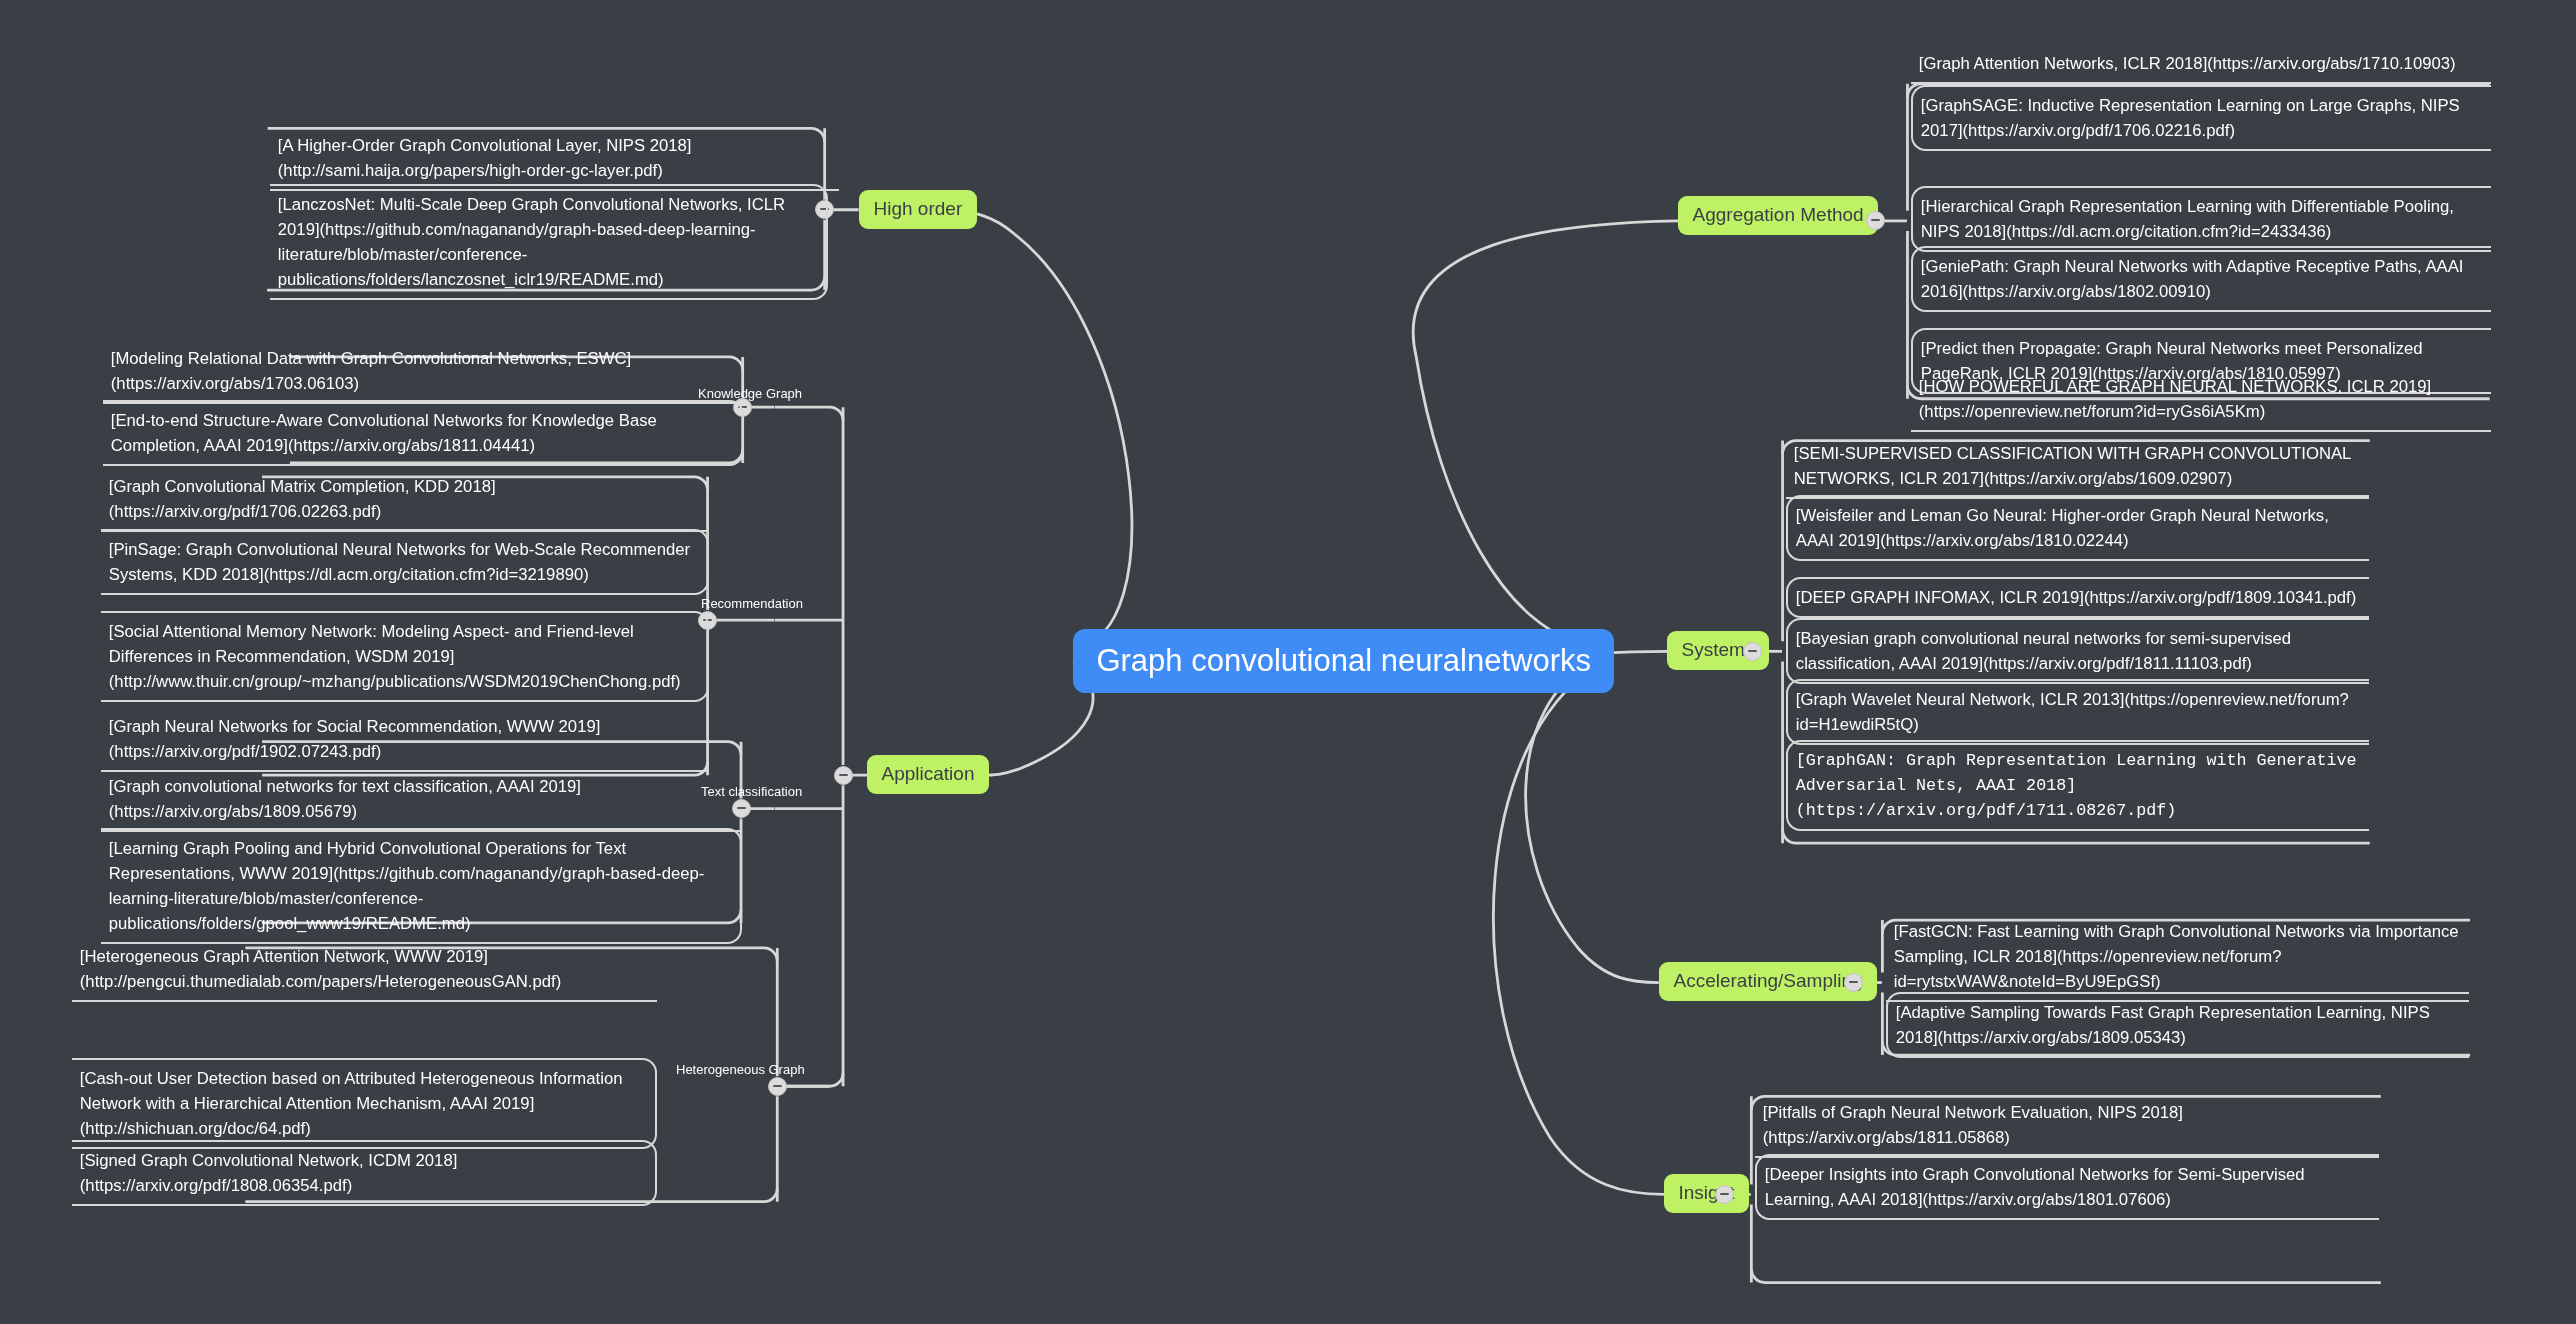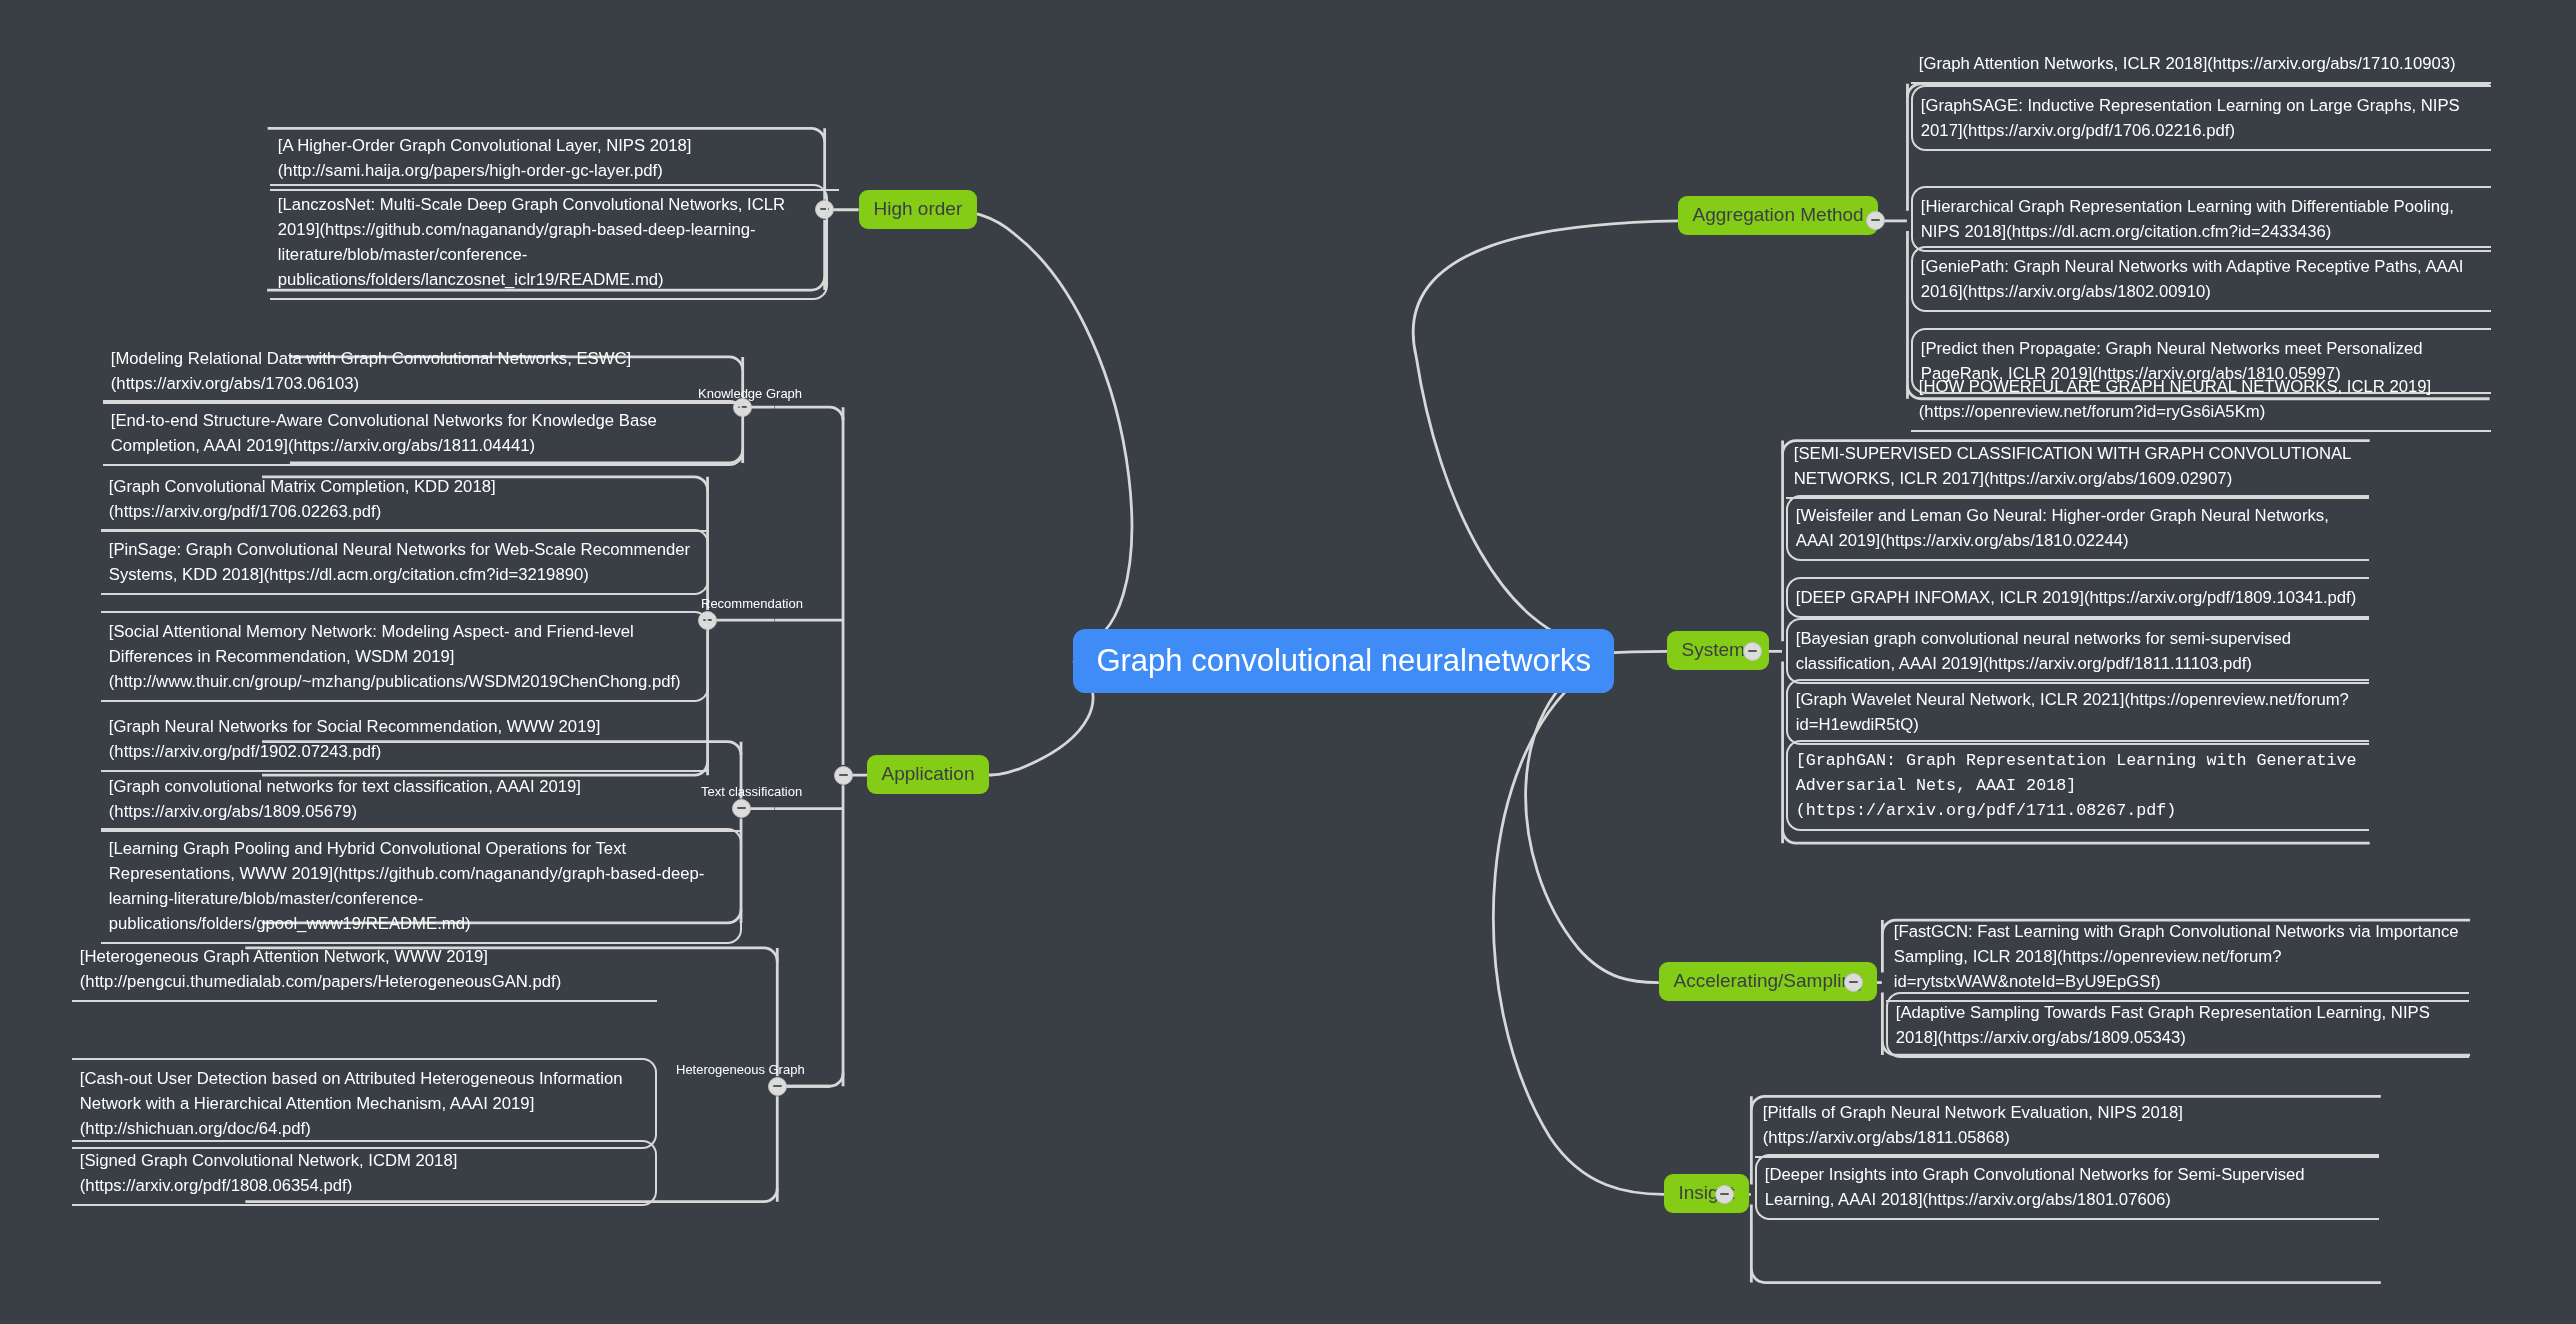--- a/index.html
+++ b/index.html
@@ -24,21 +24,21 @@
     font-size:31px;
     line-height:1.12;
     padding:14.5px 23.4px;
     white-space:nowrap;
     box-sizing:border-box;
   }
 
   
   .branch-node{
     position:absolute;
-    background:#84cc16;
+    background:#bef264;
     color:#3a3f45;
     border-radius:9px;
     font-size:19px;
     line-height:1.1;
     padding:9px 14.5px;
     white-space:nowrap;
     box-sizing:border-box;
   }
 
   
@@ -220,21 +220,21 @@
   <div class="leaf box-left" style="left:1911px;top:85px;width:580px;">[GraphSAGE: Inductive Representation Learning on Large Graphs, NIPS 2017](https://arxiv.org/pdf/1706.02216.pdf)</div>
   <div class="leaf box-left" style="left:1911px;top:186px;width:580px;">[Hierarchical Graph Representation Learning with Differentiable Pooling, NIPS 2018](https://dl.acm.org/citation.cfm?id=2433436)</div>
   <div class="leaf box-left" style="left:1911px;top:246px;width:580px;">[GeniePath: Graph Neural Networks with Adaptive Receptive Paths, AAAI 2016](https://arxiv.org/abs/1802.00910)</div>
   <div class="leaf box-left" style="left:1911px;top:328px;width:580px;">[Predict then Propagate: Graph Neural Networks meet Personalized PageRank, ICLR 2019](https://arxiv.org/abs/1810.05997)</div>
   <div class="leaf ul" style="left:1911px;top:368px;width:580px;">[HOW POWERFUL ARE GRAPH NEURAL NETWORKS, ICLR 2019](https://openreview.net/forum?id=ryGs6iA5Km)</div>
 
   <div class="leaf ul" style="left:1786px;top:435px;width:583px;">[SEMI-SUPERVISED CLASSIFICATION WITH GRAPH CONVOLUTIONAL NETWORKS, ICLR 2017](https://arxiv.org/abs/1609.02907)</div>
   <div class="leaf box-left" style="left:1786px;top:495px;width:583px;">[Weisfeiler and Leman Go Neural: Higher-order Graph Neural Networks, AAAI 2019](https://arxiv.org/abs/1810.02244)</div>
   <div class="leaf box-left" style="left:1786px;top:577px;width:583px;">[DEEP GRAPH INFOMAX, ICLR 2019](https://arxiv.org/pdf/1809.10341.pdf)</div>
   <div class="leaf box-left" style="left:1786px;top:618px;width:583px;">[Bayesian graph convolutional neural networks for semi-supervised classification, AAAI 2019](https://arxiv.org/pdf/1811.11103.pdf)</div>
-  <div class="leaf box-left" style="left:1786px;top:679px;width:583px;">[Graph Wavelet Neural Network, ICLR 2021](https://openreview.net/forum?id=H1ewdiR5tQ)</div>
+  <div class="leaf box-left" style="left:1786px;top:679px;width:583px;">[Graph Wavelet Neural Network, ICLR 2013](https://openreview.net/forum?id=H1ewdiR5tQ)</div>
   <div class="leaf box-left" style="left:1786px;top:740px;width:583px;font-family:Liberation Mono, monospace;">[GraphGAN: Graph Representation Learning with Generative Adversarial Nets, AAAI 2018](https://arxiv.org/pdf/1711.08267.pdf)</div>
 
   <div class="leaf ul" style="left:1886px;top:913px;width:583px;">[FastGCN: Fast Learning with Graph Convolutional Networks via Importance Sampling, ICLR 2018](https://openreview.net/forum?id=rytstxWAW&amp;noteId=ByU9EpGSf)</div>
   <div class="leaf box-left" style="left:1886px;top:992px;width:583px;">[Adaptive Sampling Towards Fast Graph Representation Learning, NIPS 2018](https://arxiv.org/abs/1809.05343)</div>
 
   <div class="leaf ul" style="left:1755px;top:1094px;width:624px;">[Pitfalls of Graph Neural Network Evaluation, NIPS 2018](https://arxiv.org/abs/1811.05868)</div>
   <div class="leaf box-left" style="left:1755px;top:1154px;width:624px;">[Deeper Insights into Graph Convolutional Networks for Semi-Supervised Learning, AAAI 2018](https://arxiv.org/abs/1801.07606)</div>
 
 </div>
 

